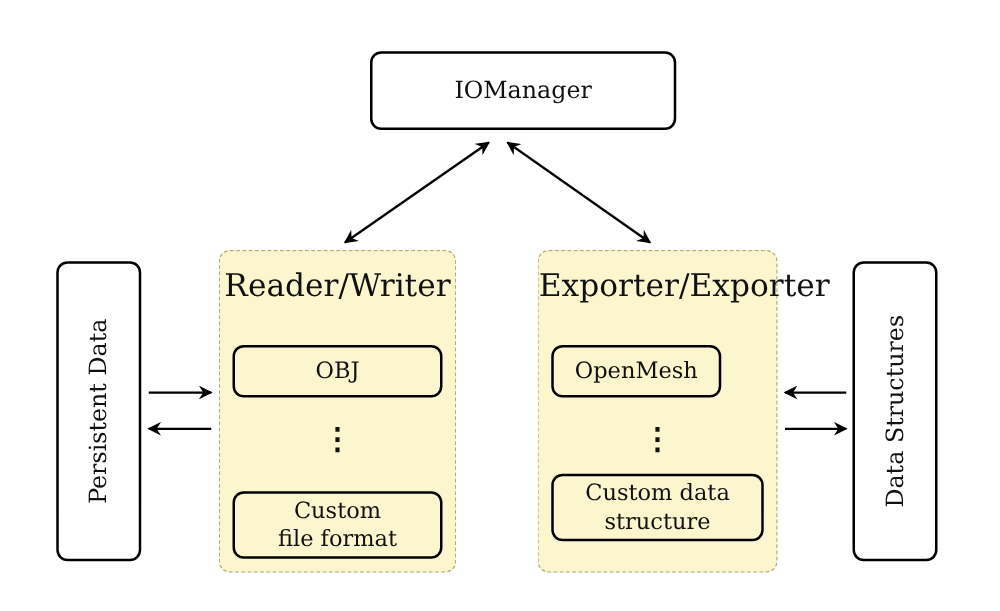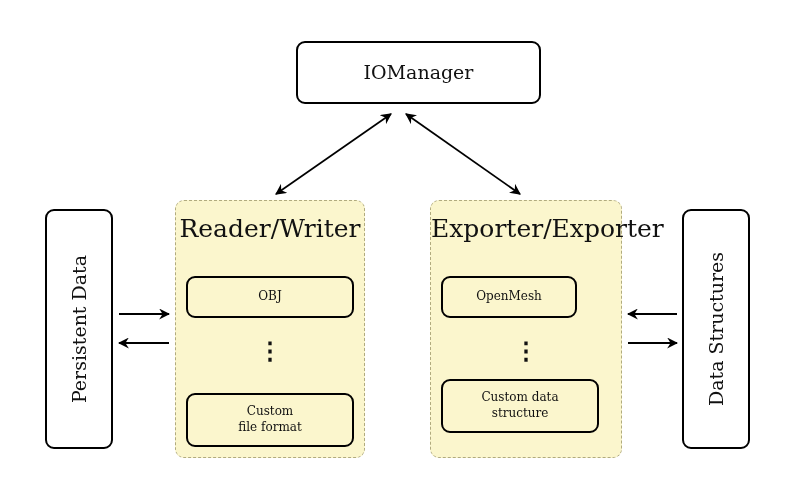--- a/index.html
+++ b/index.html
@@ -32,21 +32,21 @@
     border: 2px solid var(--node-border, #000000);
     border-radius: 9px;
     display: flex;
     align-items: center;
     justify-content: center;
     text-align: center;
   }
   .white { background: var(--plain-fill, #ffffff); }
   .yellow { background: var(--node-fill, #fbf6cd); }
   .node-label {
-    font-size: 12px;
+    font-size: 18px;
     line-height: 1.3;
     white-space: pre-line;
   }
   .big-label { font-size: 19px; }
   .group {
     position: absolute;
     border: 1.6px dashed var(--group-border, #b1ab7f);
     border-radius: 9px;
     background: var(--group-fill, #fbf6cd);
   }
@@ -115,18 +115,18 @@
 file format</span>
   </div>
 
   <div class="group" style="left:430px; top:200px; width:192px; height:258px;">
     <div class="group-title">Exporter/Exporter</div>
   </div>
   <div class="box yellow" style="left:441px; top:276px; width:136px; height:42px;">
     <span class="node-label">OpenMesh</span>
   </div>
   <div class="ellipsis" style="left:441px; top:331px; width:170px; height:40px;">⋮</div>
-  <div class="box yellow" style="left:441px; top:379px; width:158px; height:54px;">
+  <div class="box yellow" style="left:441px; top:379px; width:170px; height:54px;">
     <span class="node-label">Custom data
 structure</span>
   </div>
 
 </div>
 
 </body></html>

